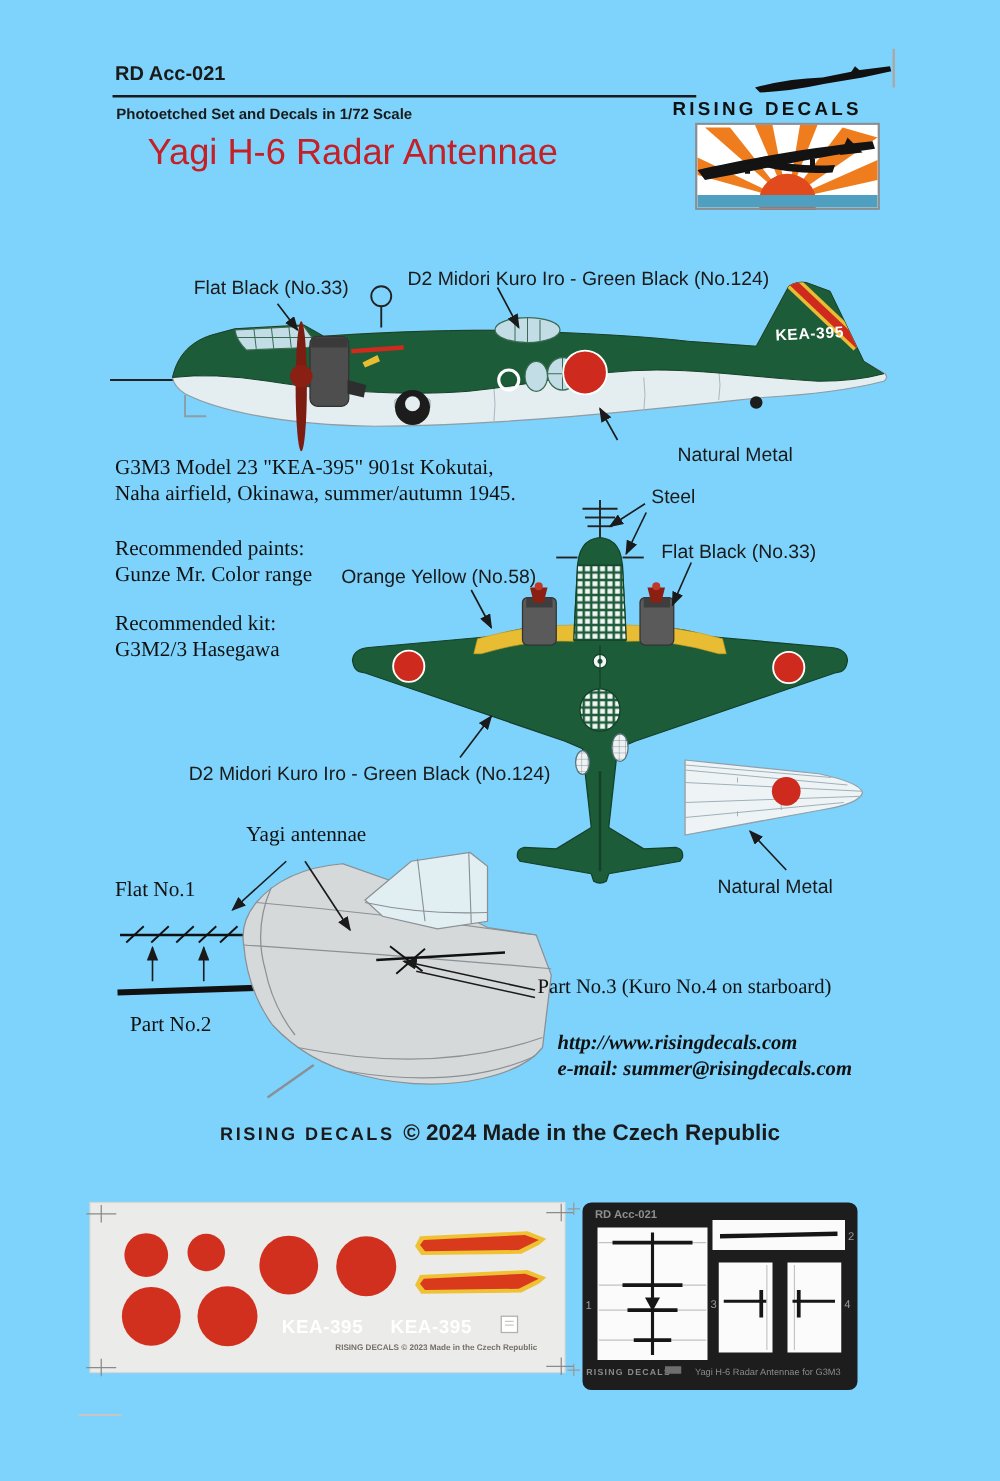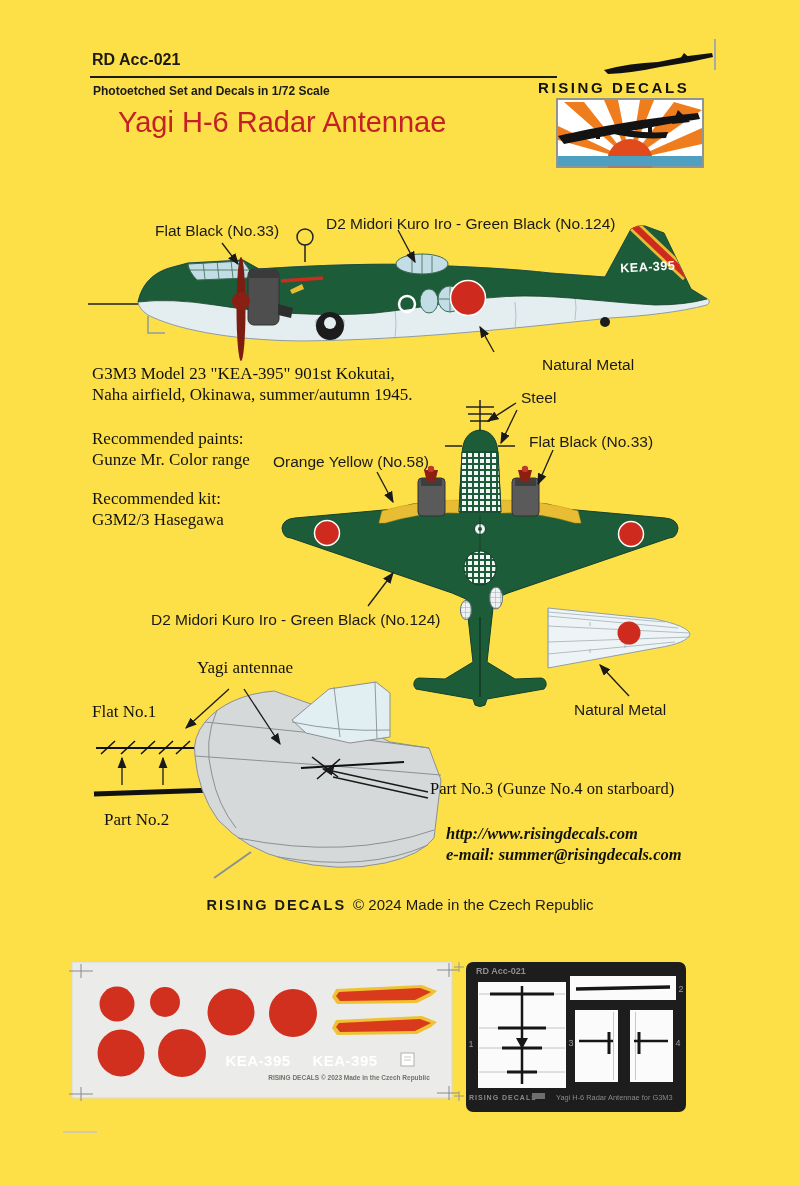--- a/index.html
+++ b/index.html
@@ -1,28 +1,28 @@
 <!DOCTYPE html>
 <html><head>
 <meta charset="utf-8">
 <style>
   html,body{margin:0;padding:0;background:#fff;}
-  #page{position:relative;width:800px;height:1185px;background:#fde047;overflow:hidden;
+  #page{position:relative;width:800px;height:1185px;background:#7dd3fc;overflow:hidden;
         font-family:"Liberation Sans",sans-serif;color:#1a1a1a;}
   .abs{position:absolute;}
   .lbl{position:absolute;font:15.5px "Liberation Sans",sans-serif;color:#1a1a1a;white-space:nowrap;}
   .ser{position:absolute;font-family:"Liberation Serif",serif;font-size:17px;color:#111;white-space:nowrap;}
   .hdr-code{position:absolute;left:92px;top:51px;font-size:16px;font-weight:bold;}
   .hdr-sub{position:absolute;left:93px;top:84px;font-size:12px;font-weight:bold;}
   .hdr-rule{position:absolute;left:90px;top:76px;width:467px;height:2px;background:#1a1a1a;}
   .title{position:absolute;left:118px;top:104px;font-size:29px;font-weight:normal;color:#c32127;line-height:36px;}
   .brand-top{position:absolute;left:538px;top:79px;font-size:15px;font-weight:800;letter-spacing:2.6px;color:#111;}
   .footer{position:absolute;left:0;top:896px;width:800px;display:flex;justify-content:center;align-items:baseline;gap:7px;}
   .footer .brand{font-size:14.5px;font-weight:800;letter-spacing:2px;}
-  .footer .cpy{font-size:15px;font-weight:normal;}
+  .footer .cpy{font-size:18px;font-weight:bold;}
   .url{position:absolute;font-family:"Liberation Serif",serif;font-weight:600;font-size:16.5px;color:#111;white-space:nowrap;font-style:italic;}
   svg{display:block;}
 </style>
 </head>
 <body>
 
 <div id="page">
 
   <div class="hdr-code">RD Acc-021</div>
   <div class="hdr-rule"></div>
@@ -265,21 +265,21 @@
     <g stroke="#111">
       <line x1="213" y1="88" x2="316" y2="82" stroke-width="2"></line>
       <line x1="224" y1="77" x2="250" y2="97" stroke-width="1.5"></line>
       <line x1="252" y1="79" x2="229" y2="99" stroke-width="1.5"></line>
     </g>
   </svg>
 
   <div class="ser" style="left:197px;top:658px">Yagi antennae</div>
   <div class="ser" style="left:92px;top:702px">Flat No.1</div>
   <div class="ser" style="left:104px;top:810px">Part No.2</div>
-  <div class="ser" style="left:430px;top:779px;font-size:16.5px">Part No.3 (Gunze No.4 on starboard)</div>
+  <div class="ser" style="left:430px;top:779px;font-size:16.5px">Part No.3 (Kuro No.4 on starboard)</div>
   <div class="url" style="left:446px;top:824px">http://www.risingdecals.com</div>
   <div class="url" style="left:446px;top:845px">e-mail: summer@risingdecals.com</div>
 
   <div class="footer">
     <span class="brand">RISING DECALS</span>
     <span class="cpy">© 2024 Made in the Czech Republic</span>
   </div>
 
   <svg class="abs" style="left:60px;top:950px" width="400" height="160" viewBox="0 0 400 160">
     <rect x="12" y="12" width="380" height="136" fill="#ebebe9" stroke="#d8d8d4"></rect>

